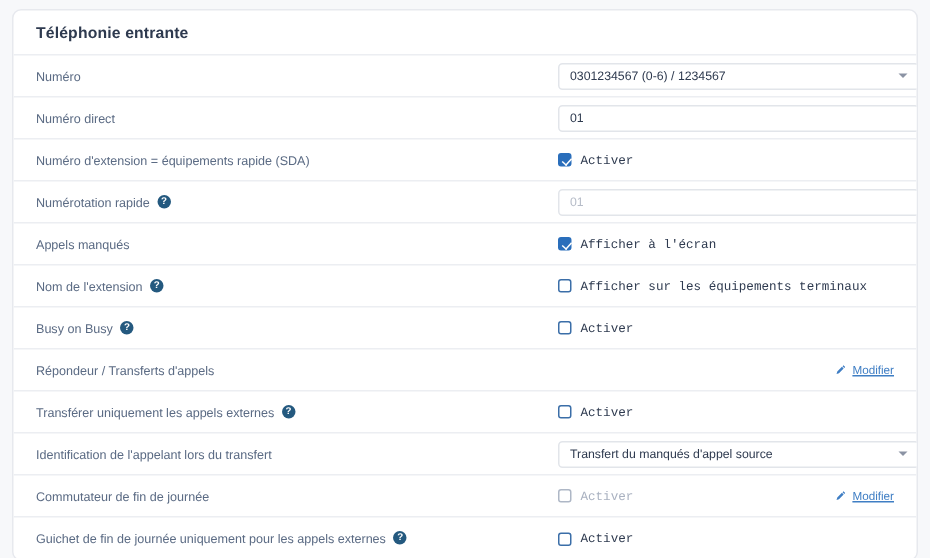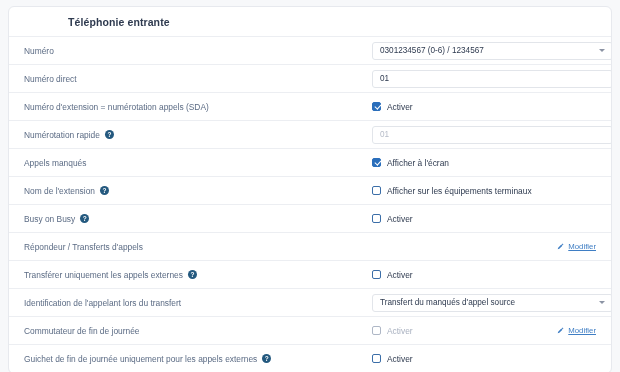--- a/index.html
+++ b/index.html
@@ -23,21 +23,20 @@
     display: flex;
     align-items: center;
     padding: 0 15px;
     border-bottom: 1px solid #eceef2;
   }
   .card-title {
     font-size: 10.5px;
     font-weight: bold;
     color: #2e3a4f;
     letter-spacing: 0.1px;
-    margin-left: 44px;
   }
   .row {
     display: flex;
     align-items: center;
     min-height: 28px;
     height: 28px;
     padding: 0 15px;
     border-bottom: 1px solid #eceef2;
   }
   .row:last-child { border-bottom: none; }
@@ -89,21 +88,23 @@
     width: 0; height: 0;
     border-left: 3px solid transparent;
     border-right: 3px solid transparent;
     border-top: 3.5px solid #8b93a4;
     flex: none;
     margin-left: 4px;
   }
   
   .checkline {
     display: flex;
+    align-items: center;
     gap: 6px;
+    font-family: Liberation Mono, monospace;
   }
   .cb {
     width: 9px; height: 9px;
     border: 1px solid #3b6ea8;
     border-radius: 2px;
     background: #fff;
     flex: none;
     position: relative;
   }
   .cb.checked {
@@ -167,21 +168,21 @@
           <span>Numéro direct</span>
         </div>
         <div class="row-control">
           <div class="field">
             <span class="value">01</span>
           </div>
         </div>
       </div>
       <div class="row">
         <div class="row-label">
-          <span>Numéro d'extension = numérotation appels (SDA)</span>
+          <span>Numéro d'extension = équipements rapide (SDA)</span>
         </div>
         <div class="row-control">
           <div class="checkline">
             <span class="cb checked"></span>
             <span class="cb-label">Activer</span>
           </div>
         </div>
       </div>
       <div class="row">
         <div class="row-label">

